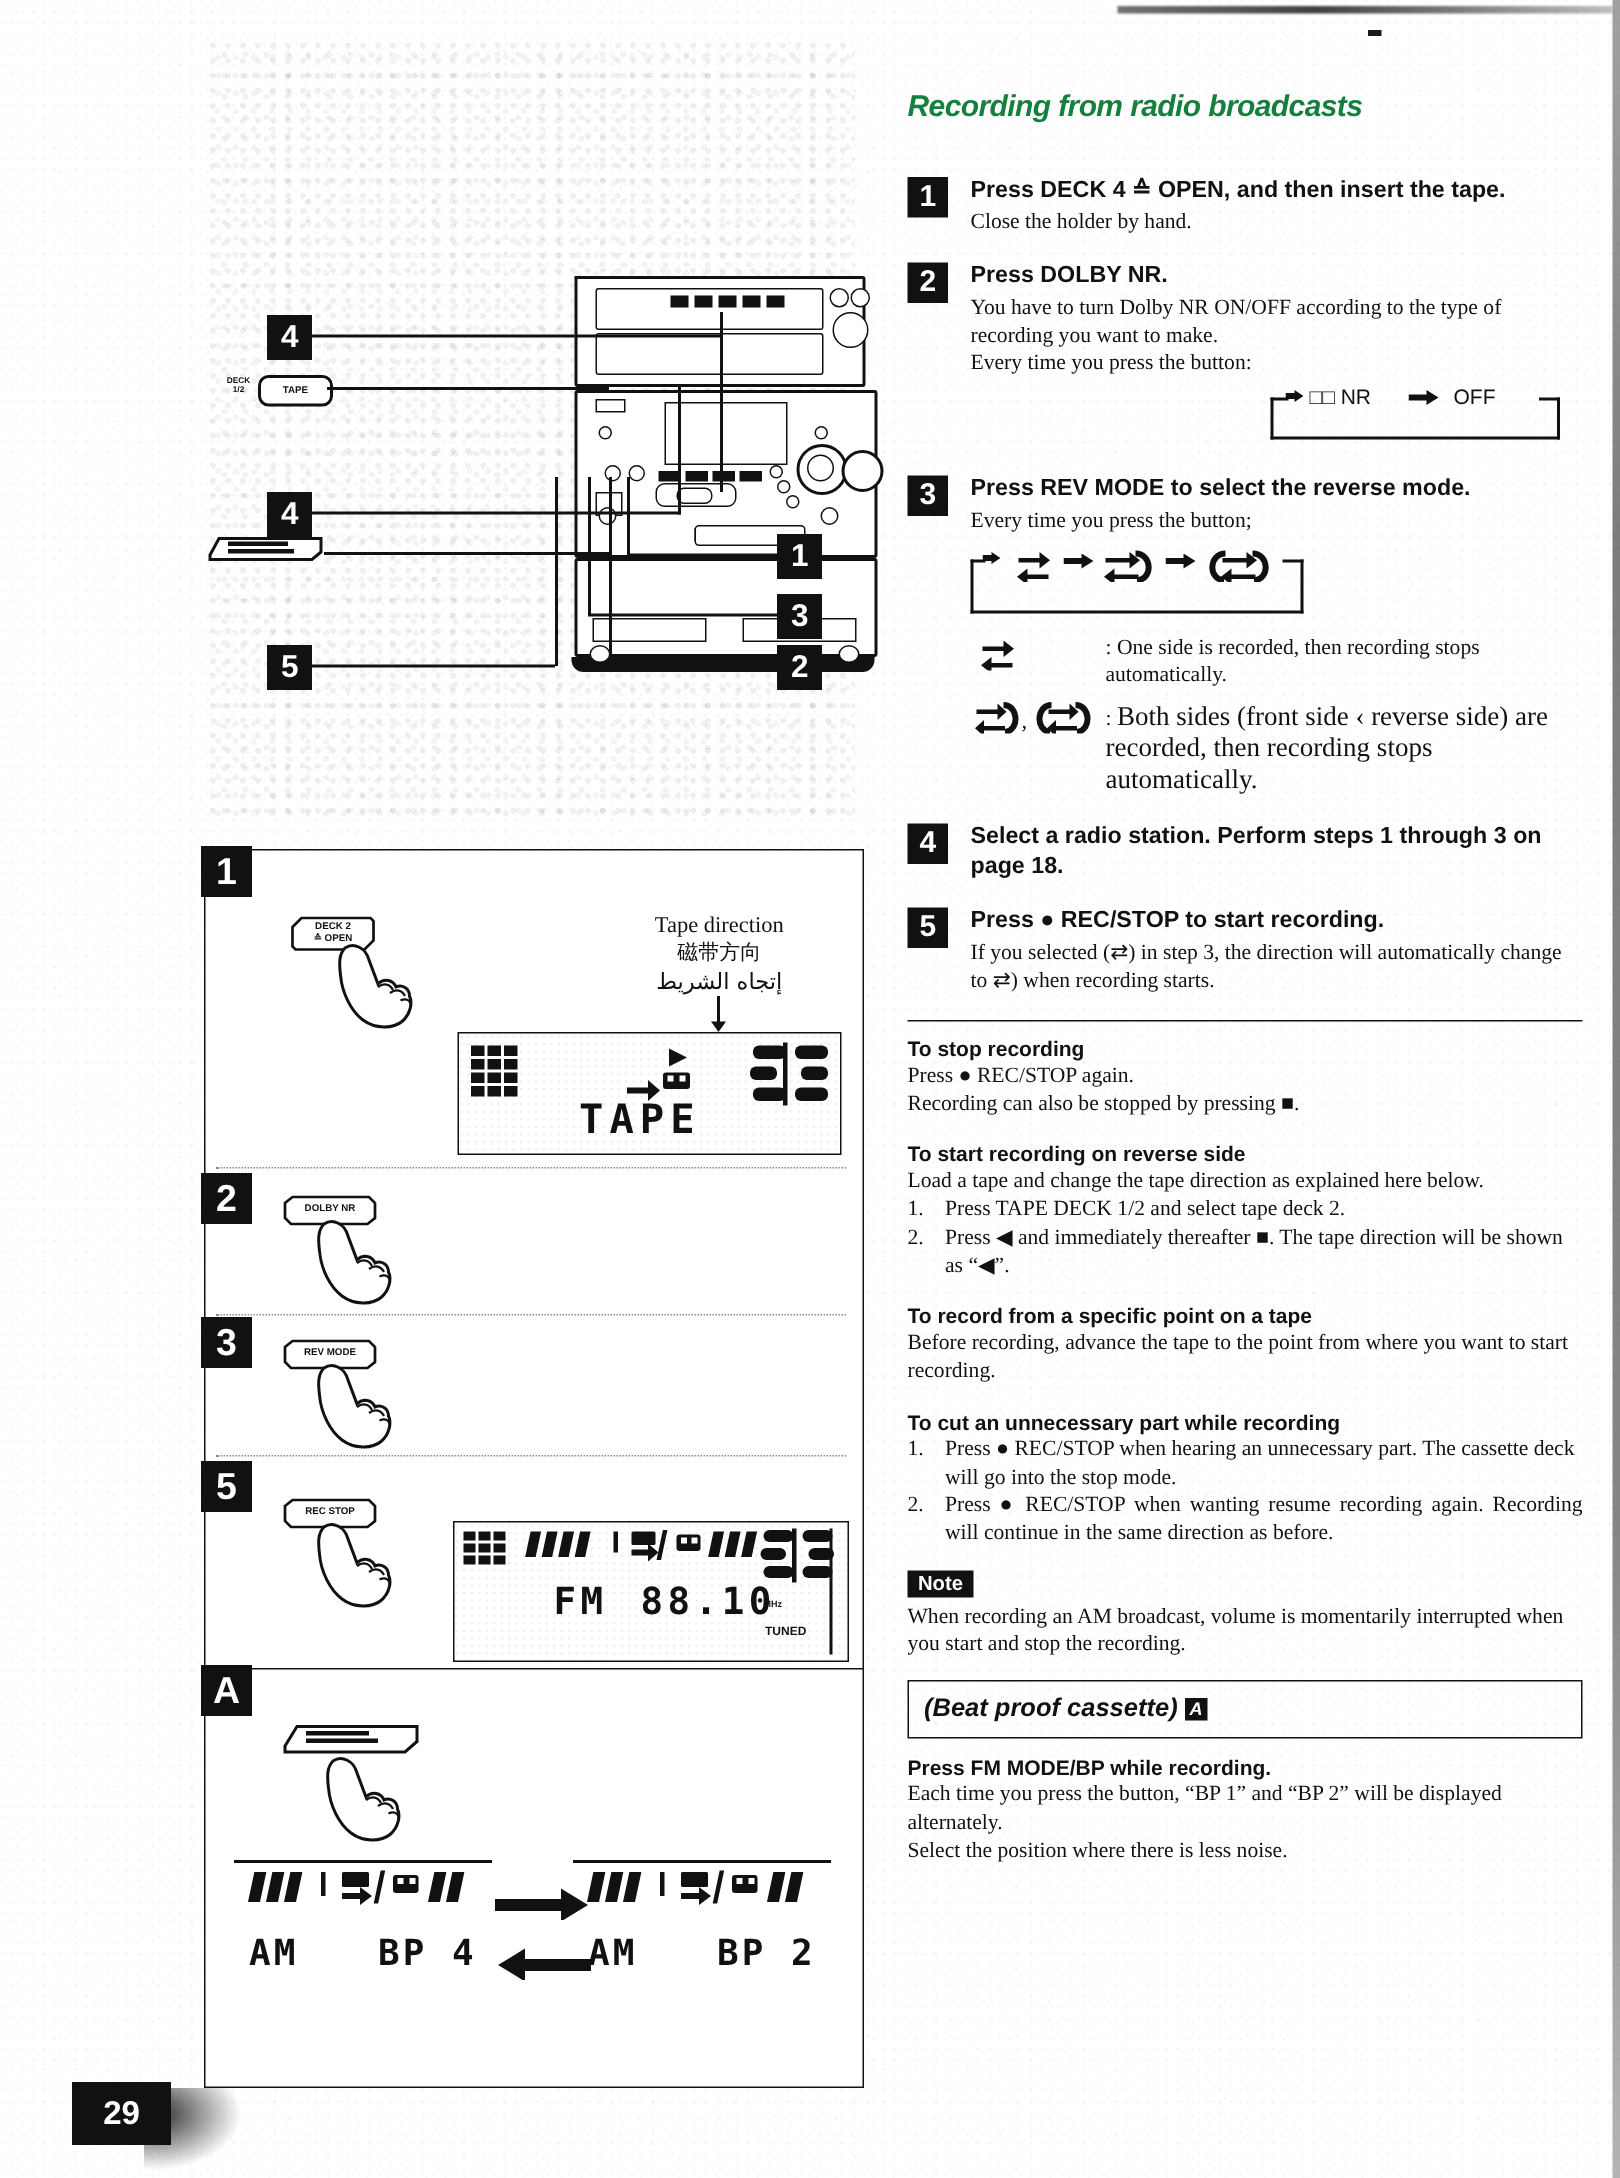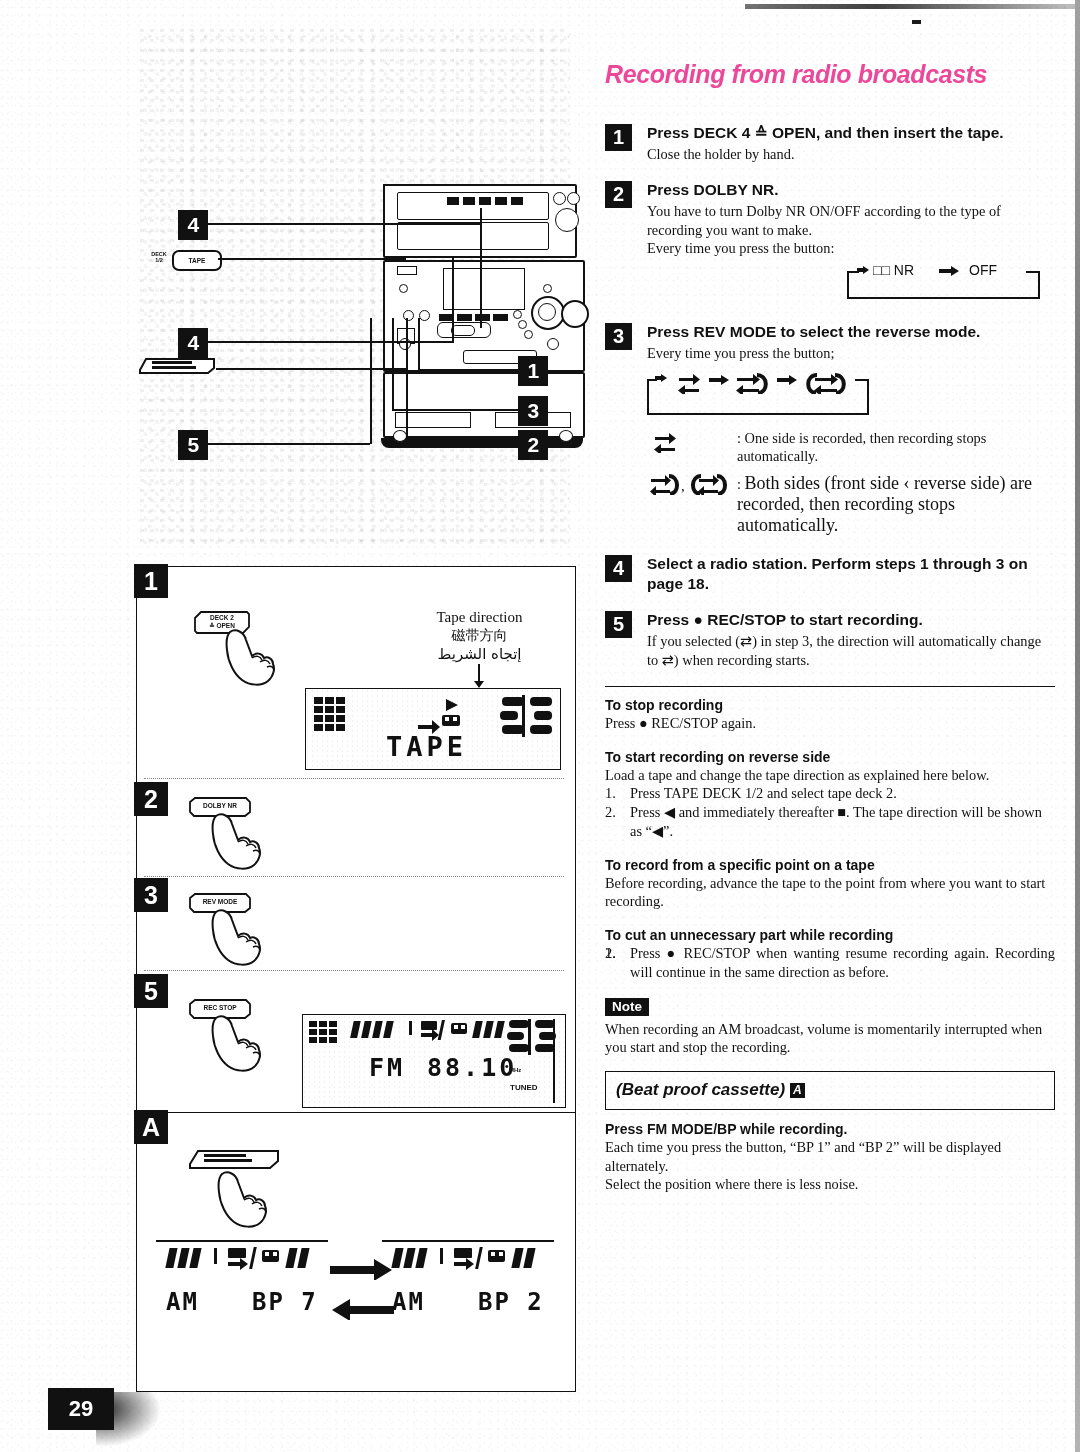--- a/index.html
+++ b/index.html
@@ -84,21 +84,21 @@
   
   .pageno{position:absolute;left:48px;top:1388px;width:66px;height:42px;background:#111;
     color:#fff;font-family:"Liberation Sans",sans-serif;font-weight:bold;font-size:22px;
     display:flex;align-items:center;justify-content:center;}
   .pageno-smudge{position:absolute;left:96px;top:1392px;width:70px;height:58px;
     background:radial-gradient(ellipse at 10% 30%, rgba(0,0,0,.85), rgba(0,0,0,0) 65%);}
 
   
   .right-col{position:absolute;left:605px;top:60px;width:450px;}
   h1.title{font-family:"Liberation Sans",sans-serif;font-style:italic;font-weight:bold;
-    font-size:25px;margin:0 0 34px 0;letter-spacing:-.4px;color:#ec4899;}
+    font-size:20px;margin:0 0 34px 0;letter-spacing:-.4px;color:#15803d;}
   .step{position:relative;padding-left:42px;margin-bottom:17px;}
   .step-num{position:absolute;left:0;top:1px;width:27px;height:27px;background:#111;
     color:#fff;font-family:"Liberation Sans",sans-serif;font-weight:bold;font-size:20px;
     display:flex;align-items:center;justify-content:center;}
   .step-head{font-family:"Liberation Sans",sans-serif;font-weight:bold;font-size:15.5px;
     line-height:1.28;margin:0 0 2px 0;color:#111;}
   .step-body{font-family:"Liberation Serif",serif;font-size:14.4px;line-height:1.28;color:#111;}
 
   .cycle-box{position:relative;margin:6px 0 2px 0;}
   .cyc{font-family:"Liberation Sans",sans-serif;font-size:14px;color:#111;}
@@ -443,21 +443,21 @@
         <rect x="106" y="4" width="17" height="12" rx="2"></rect>
         <rect x="109" y="6" width="4" height="4" fill="#fff"></rect>
           <rect x="117" y="6" width="4" height="4" fill="#fff"></rect>
         <g transform="skewX(-12)">
           <rect x="134" y="2" width="8" height="20"></rect>
             <rect x="146" y="2" width="8" height="20"></rect>
         </g>
       </g>
     </svg>
     <div class="seg" style="position:absolute;left:10px;top:48px;font-size:24px;letter-spacing:2px;">AM</div>
-    <div class="seg" style="position:absolute;left:96px;top:48px;font-size:24px;letter-spacing:2px;">BP 7</div>
+    <div class="seg" style="position:absolute;left:96px;top:48px;font-size:24px;letter-spacing:2px;">BP 4</div>
   </div>
 
   <div style="position:absolute;left:382px;top:1240px;width:172px;height:80px;">
     <div style="position:absolute;left:0;top:0;width:172px;height:2px;background:#111;"></div>
     <svg viewBox="0 0 172 42" width="172" height="42" style="position:absolute;left:0;top:6px;">
       <g fill="#111">
         <g transform="skewX(-12)">
           <rect x="14" y="2" width="8" height="20"></rect>
             <rect x="26" y="2" width="8" height="20"></rect>
             <rect x="38" y="2" width="8" height="20"></rect>
@@ -597,40 +597,41 @@
       <div class="step-num">5</div>
       <div class="step-head">Press ● REC/STOP to start recording.</div>
       <div class="step-body">If you selected (⇄) in step 3, the direction will automatically change to ⇄) when recording starts.</div>
     </div>
 
     <div class="hr"></div>
 
     <div>
       <div class="sec-h" style="margin-top:0;">To stop recording</div>
       <div class="sec-p">Press ● REC/STOP again.</div>
+      <div class="sec-p">Recording can also be stopped by pressing ■.</div>
     </div>
 
     <div>
       <div class="sec-h">To start recording on reverse side</div>
       <div class="sec-p">Load a tape and change the tape direction as explained here below.</div>
       <ol class="num">
         <li><span class="n">1.</span><span>Press TAPE DECK 1/2 and select tape deck 2.</span></li>
         <li><span class="n">2.</span><span>Press ◀ and immediately thereafter ■. The tape direction will be shown as “◀”.</span></li>
       </ol>
     </div>
 
     <div>
       <div class="sec-h">To record from a specific point on a tape</div>
       <div class="sec-p">Before recording, advance the tape to the point from where you want to start recording.</div>
     </div>
 
     <div>
       <div class="sec-h">To cut an unnecessary part while recording</div>
       <ol class="num">
-        <li><span class="n">1.</span></li>
+        <li><span class="n">1.</span><span>Press ● REC/STOP when hearing an unnecessary part. The cassette deck will go into the stop mode.</span></li>
         <li style="text-align:justify;"><span class="n">2.</span><span>Press ● REC/STOP when wanting resume recording again. Recording will continue in the same direction as before.</span></li>
       </ol>
     </div>
 
     <div style="margin-top:15px;">
       <span class="note-tag">Note</span>
       <div class="sec-p" style="margin-top:4px;">When recording an AM broadcast, volume is momentarily interrupted when you start and stop the recording.</div>
     </div>
 
     <div class="bp-box">

